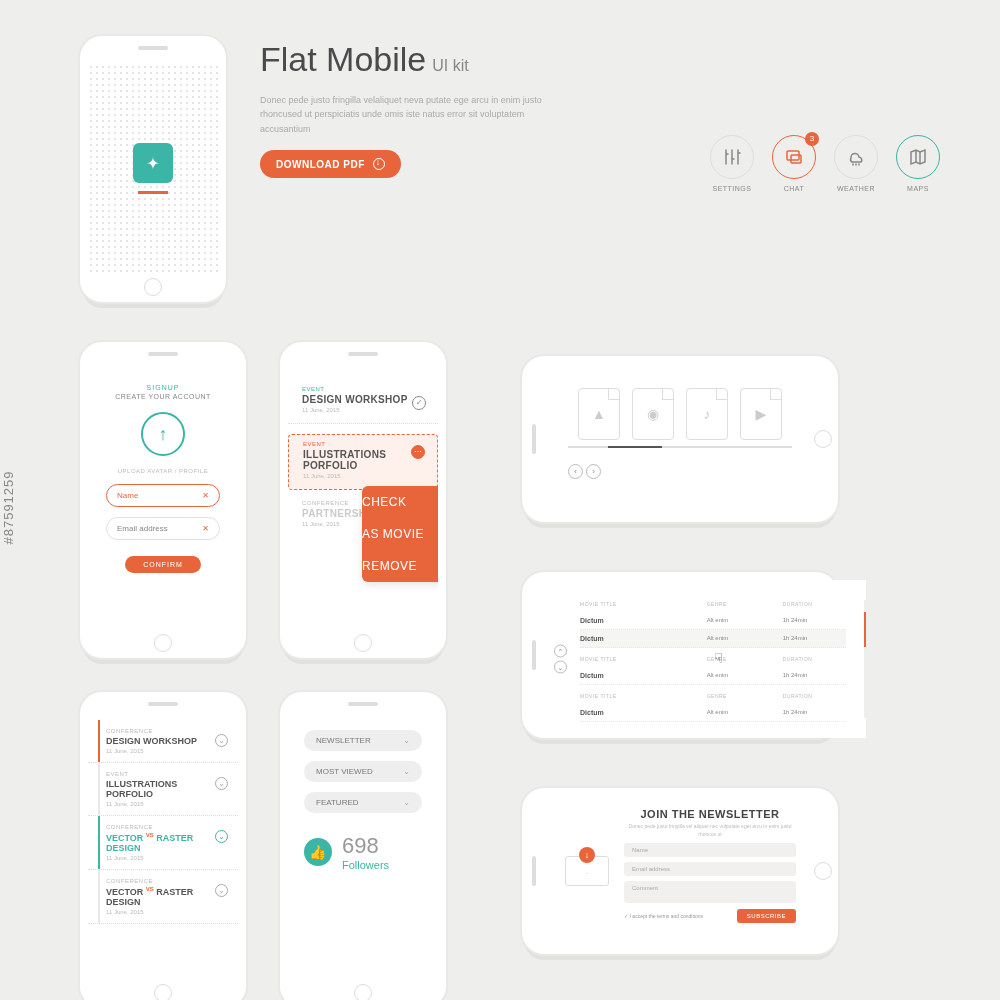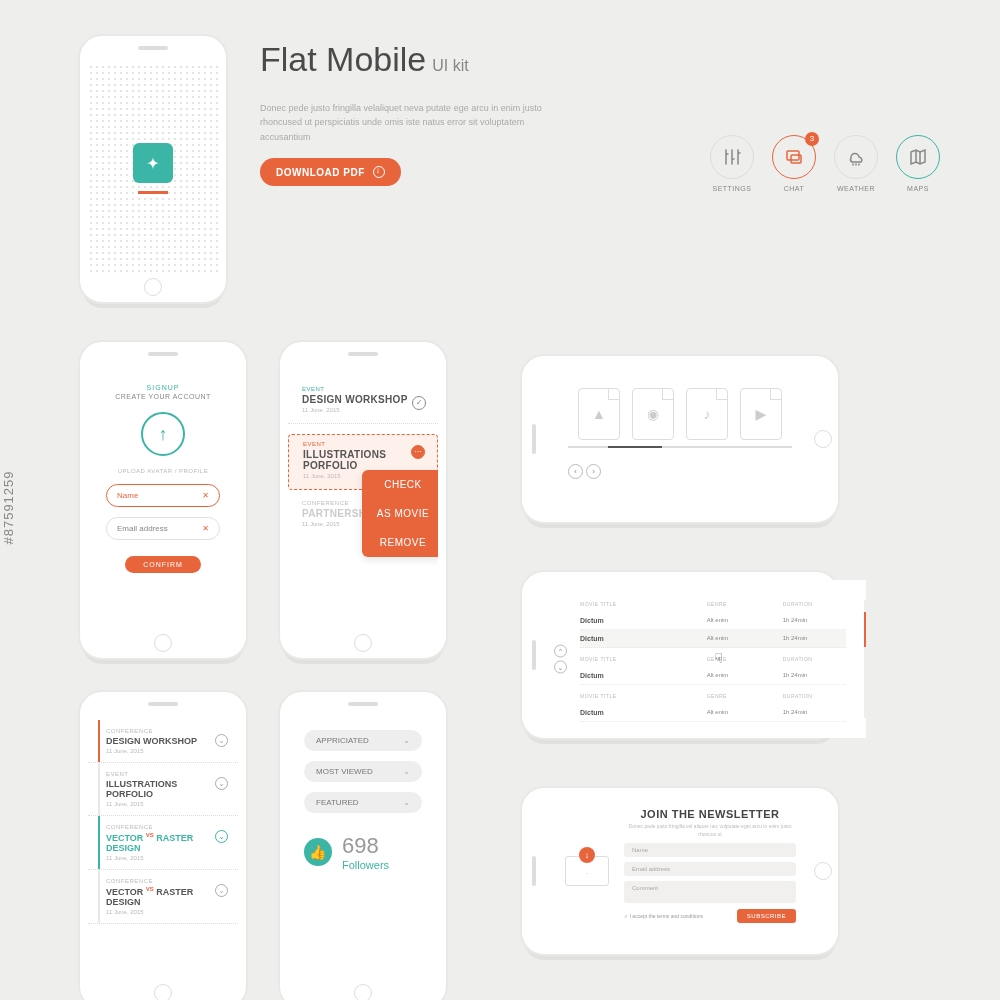--- a/index.html
+++ b/index.html
@@ -17,21 +17,21 @@
 .phone.v .home{width:18px;height:18px;bottom:6px;left:50%;margin-left:-9px}
 .phone.h .home{width:18px;height:18px;right:6px;top:50%;margin-top:-9px}
 .phone .screen{position:absolute;background:#fff;overflow:hidden}
 .phone.v .screen{top:28px;bottom:28px;left:8px;right:8px}
 .phone.h .screen{left:28px;right:28px;top:8px;bottom:8px}
 
 
 .header{position:absolute;left:260px;top:40px;right:60px}
 .title{font-size:34px;font-weight:300;color:#4a4a4a}
 .title .ui{font-size:16px;color:#888;font-weight:400;margin-left:6px}
-.lorem{font-size:9px;color:#aaa;line-height:1.6;margin-top:22px;max-width:300px}
+.lorem{font-size:9px;color:#aaa;line-height:1.6;margin-top:14px;max-width:300px}
 .dl-btn{display:inline-flex;align-items:center;background:#e8653c;color:#fff;border-radius:16px;padding:8px 16px;font-size:10px;font-weight:700;margin-top:14px;gap:8px;letter-spacing:.5px}
 .dl-btn .dl-ico{width:12px;height:12px;border:1.5px solid #fff;border-radius:50%;position:relative}
 .dl-btn .dl-ico::after{content:"↓";position:absolute;left:2px;top:-2px;font-size:9px}
 
 
 .iconrow{position:absolute;right:60px;top:135px;display:flex;gap:18px}
 .iconcell{text-align:center}
 .iconcell .ring{width:44px;height:44px;border-radius:50%;border:1.5px solid #ddd;display:flex;align-items:center;justify-content:center;position:relative;margin-bottom:6px}
 .iconcell .ring.ora{border-color:#e8653c}
 .iconcell .ring.teal{border-color:#3bb5a5}
@@ -60,21 +60,21 @@
 .ev-tag{font-size:6px;letter-spacing:.5px}
 .ev-tag.grn{color:#3bb5a5}
 .ev-tag.ora{color:#e8653c}
 .ev-tag.gry{color:#bbb}
 .ev-title{font-size:10px;color:#555;font-weight:700;margin-top:2px;letter-spacing:.3px}
 .ev-date{font-size:6px;color:#bbb;margin-top:2px}
 .ev-item{position:relative;border-bottom:1px dotted #ddd;padding:0 14px 10px 0;margin-bottom:10px;margin-left:-14px;padding-left:14px}
 .ev-item .chk{position:absolute;right:12px;top:10px;width:14px;height:14px;border:1.3px solid #888;border-radius:50%;font-size:8px;text-align:center;line-height:12px;color:#888}
 .ev-item.sel{background:#fef0eb;border:1px dashed #e8653c;border-radius:4px;padding-top:6px}
 .ev-item.sel .chk{background:#e8653c;border-color:#e8653c;color:#fff}
-.ctx{position:absolute;right:-6px;top:100px;background:#e8653c;color:#fff;border-radius:6px;width:82px;font-size:10px;text-align:center;box-shadow:0 3px 8px rgba(0,0,0,.1)}
+.ctx{position:absolute;right:-6px;top:116px;background:#e8653c;color:#fff;border-radius:6px;width:82px;font-size:12px;box-shadow:0 3px 8px rgba(0,0,0,.1)}
 .ctx div{padding:9px 0;letter-spacing:.5px}
 
 
 .tabs{display:flex;border-bottom:1.5px solid #3bb5a5}
 .tab{flex:1;text-align:center;font-size:9px;padding:10px 0;letter-spacing:1px;color:#888}
 .tab.act{background:#fff;color:#3bb5a5;font-weight:700;box-shadow:inset 0 -2px 0 #3bb5a5}
 .tab:not(.act){color:#e8653c}
 .tl-item{border-bottom:1px dotted #ddd;padding:8px 14px 8px 18px;position:relative}
 .tl-item::before{content:"";position:absolute;left:10px;top:0;bottom:0;width:2px;background:#e8e8e8}
 .tl-item.hl::before{background:#3bb5a5}
@@ -282,21 +282,21 @@
       <div class="ar">⌄</div>
     </div>
   </div>
 </div>
 
 <div class="phone v" style="left:278px;top:690px">
   <div class="speaker"></div>
     <div class="home"></div>
   <div class="screen">
     <div class="pill">
-        <span>APPRICIATED</span>
+        <span>NEWSLETTER</span>
         <span class="v">⌄</span>
       </div>
     <div class="pill">
         <span>MOST VIEWED</span>
         <span class="v">⌄</span>
       </div>
     <div class="pill">
         <span>FEATURED</span>
         <span class="v">⌄</span>
       </div>

